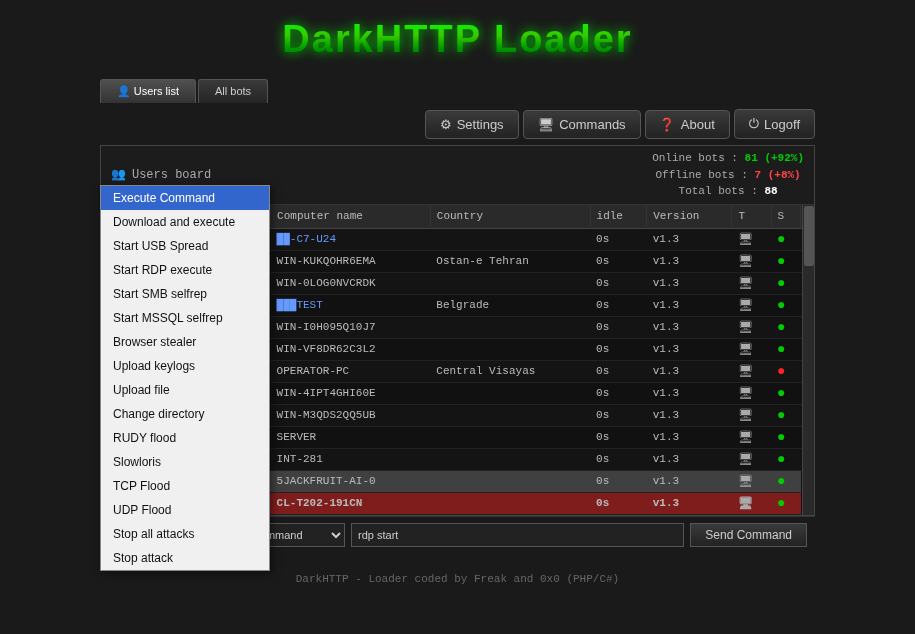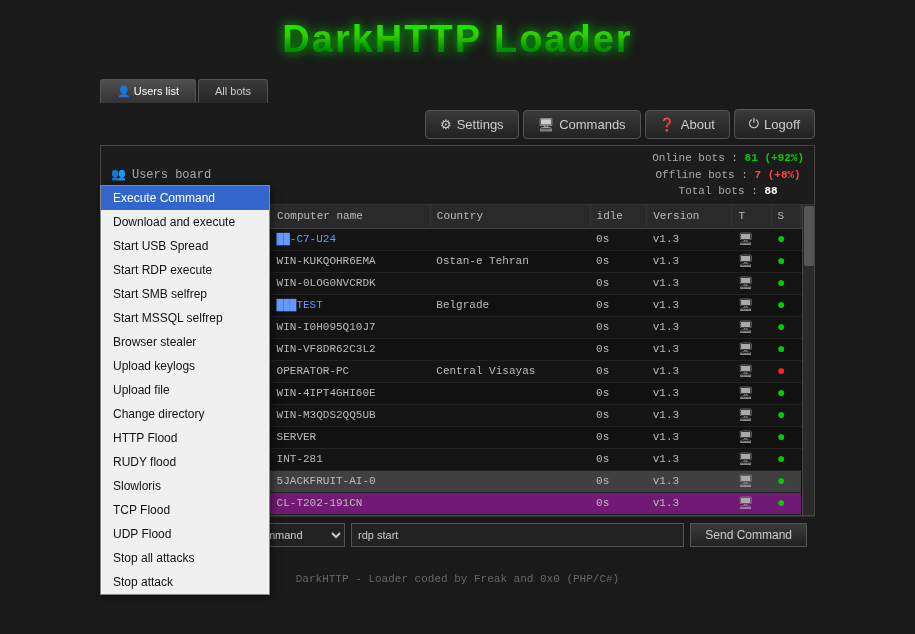--- a/index.html
+++ b/index.html
@@ -447,21 +447,21 @@
     <td><span class="check-box"></span></td>
     <td>12</td>
     <td><span class="flag">🇮🇳</span> 103.1</td>
     <td style="color:#bbb">5JACKFRUIT-AI-0</td>
     <td></td>
     <td>0s</td>
     <td>v1.3</td>
     <td><span style="color:#aaa;font-size:12px;">🖥</span></td>
     <td><span class="dot-green">●</span></td>
   </tr>
-          <tr style="background: #701a75;">
+          <tr style="background: #7f1d1d; font-weight: bold;">
     <td><span class="check-box"></span></td>
     <td>13</td>
     <td><span class="flag">🇨🇦</span> 174.1</td>
     <td style="color:#bbb">CL-T202-191CN</td>
     <td></td>
     <td>0s</td>
     <td>v1.3</td>
     <td><span style="color:#aaa;font-size:12px;">🖥</span></td>
     <td><span class="dot-green">●</span></td>
   </tr>
@@ -477,21 +477,20 @@
 <div class="menu-item selected">Execute Command</div>
     <div class="menu-item">Download and execute</div>
     <div class="menu-item">Start USB Spread</div>
     <div class="menu-item">Start RDP execute</div>
     <div class="menu-item">Start SMB selfrep</div>
     <div class="menu-item">Start MSSQL selfrep</div>
     <div class="menu-item">Browser stealer</div>
     <div class="menu-item">Upload keylogs</div>
     <div class="menu-item">Upload file</div>
     <div class="menu-item">Change directory</div>
-    <div class="menu-item">HTTP Flood</div>
     <div class="menu-item">RUDY flood</div>
     <div class="menu-item">Slowloris</div>
     <div class="menu-item">TCP Flood</div>
     <div class="menu-item">UDP Flood</div>
     <div class="menu-item">Stop all attacks</div>
     <div class="menu-item">Stop attack</div>
   </div>
 
 <div id="cmd-bar">
   <span style="color:#888;">🖥</span>

